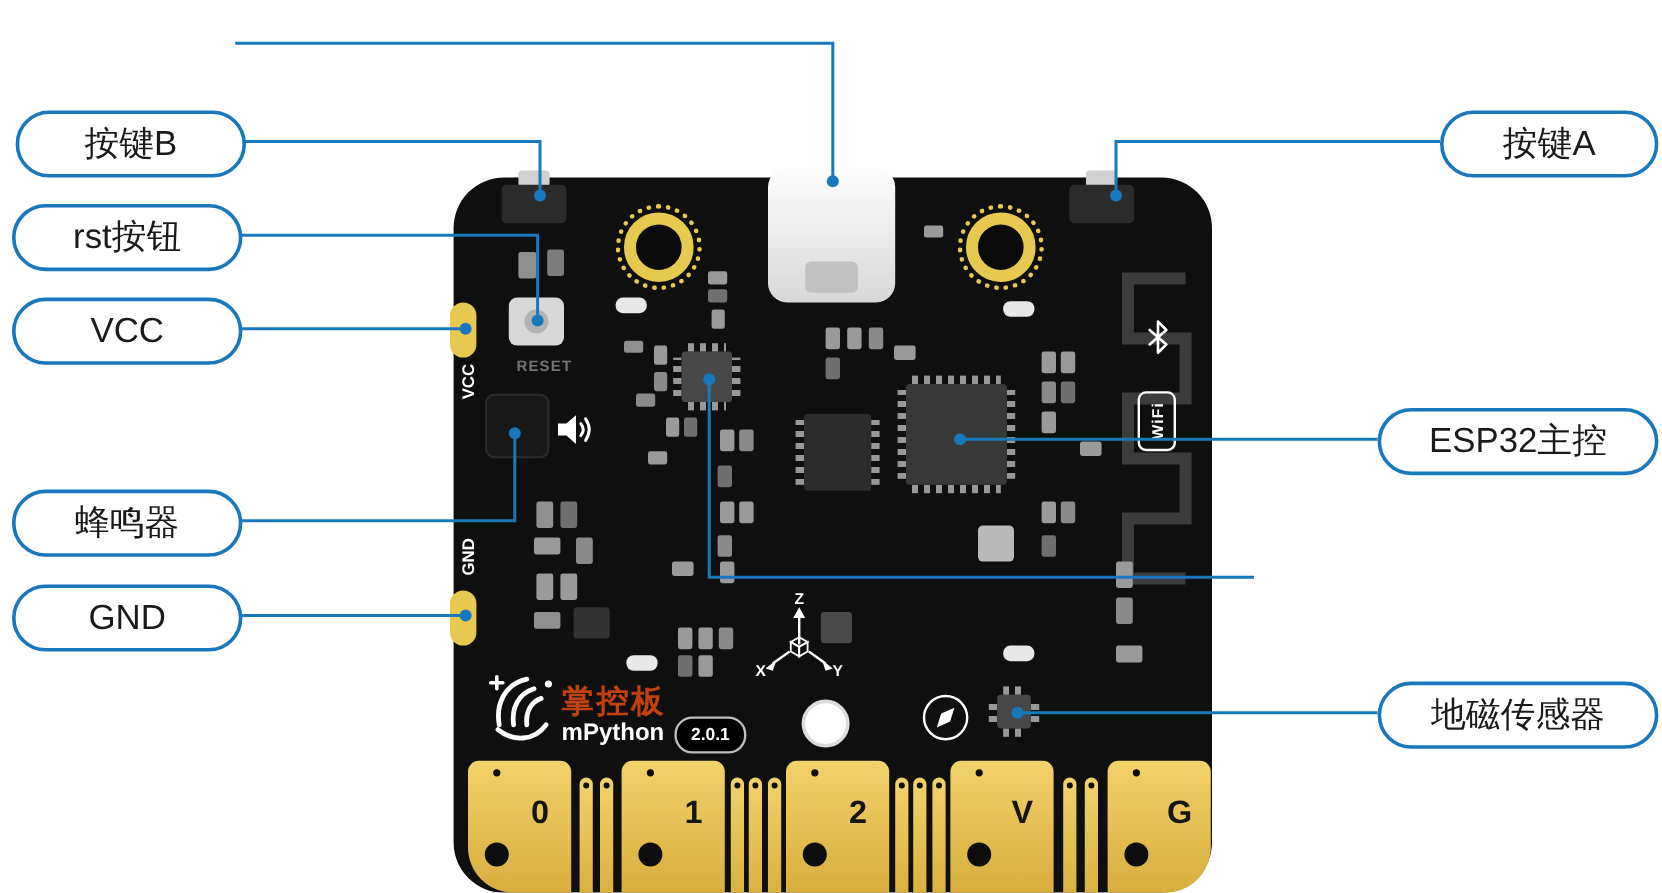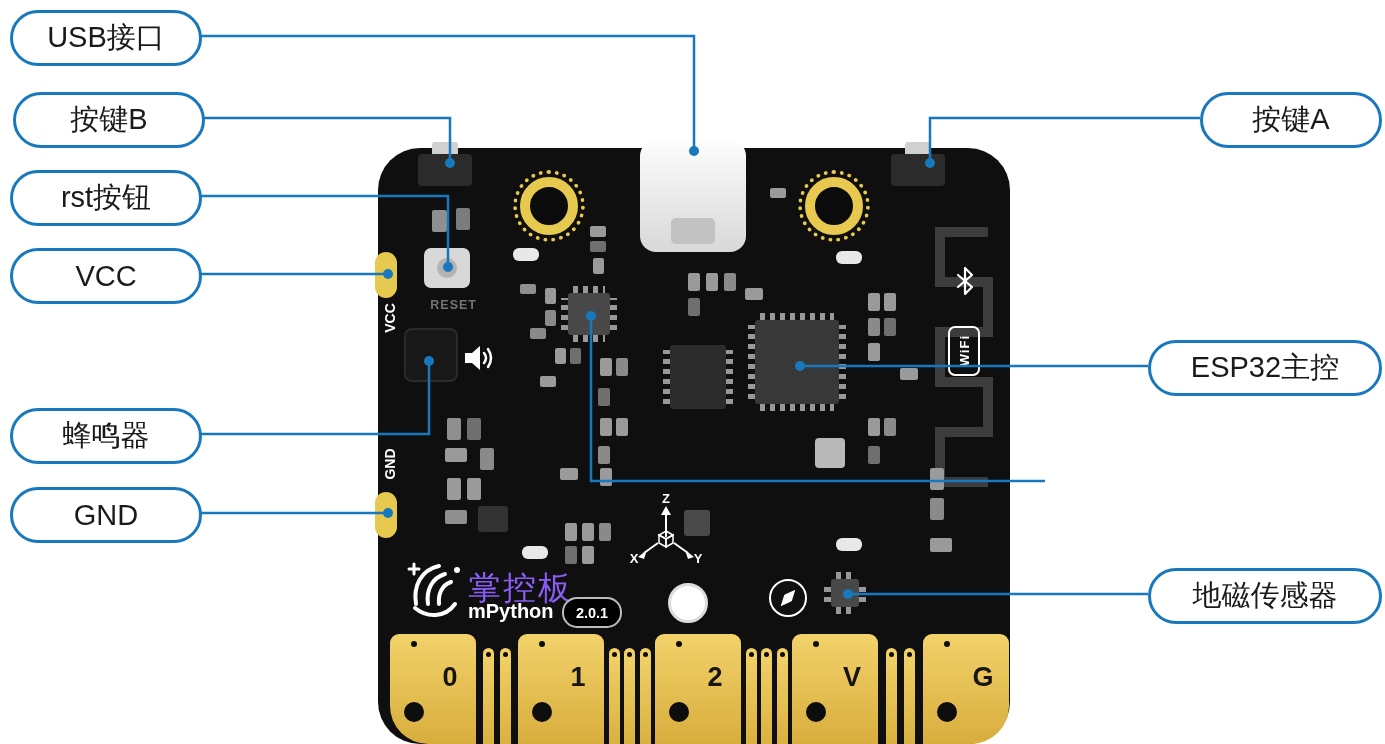--- a/index.html
+++ b/index.html
@@ -38,21 +38,21 @@
         font-size:12.5px;font-weight:bold;letter-spacing:1px;z-index:3;}
   .rail-pad{position:absolute;left:-3px;width:22px;height:46px;background:#e8c94f;border-radius:11px;z-index:2;}
   .rail-text{position:absolute;left:-10px;width:44px;height:16px;line-height:16px;text-align:center;
         color:#fff;font-size:14px;font-weight:bold;transform:rotate(-90deg);z-index:3;}
   .buzzer{position:absolute;left:26px;top:180px;width:54px;height:54px;background:#181818;
         border-radius:8px;box-shadow:inset 0 0 0 2px #2a2a2a;z-index:2;}
   .wifi-badge{position:absolute;left:570px;top:178px;width:28px;height:46px;border:2px solid #fff;
         border-radius:7px;display:flex;align-items:center;justify-content:center;z-index:3;}
   .wifi-badge span{writing-mode:vertical-rl;transform:rotate(180deg);color:#fff;
         font-size:13px;font-weight:bold;letter-spacing:1px;}
-  .brand-cn{position:absolute;left:90px;top:418px;color:#8b5cf6;font-size:33px;font-weight:normal;
+  .brand-cn{position:absolute;left:90px;top:418px;color:#c2410c;font-size:27px;font-weight:bold;
         letter-spacing:2px;z-index:3;}
   .brand-en{position:absolute;left:90px;top:452px;color:#fff;font-size:20px;font-weight:600;z-index:3;}
   .version{position:absolute;left:184px;top:449px;width:56px;height:27px;background:#000;
         border:2px solid #bdbdbd;border-radius:15px;display:flex;align-items:center;justify-content:center;
         color:#fff;font-size:14.5px;font-weight:bold;z-index:3;}
   .white-hole{position:absolute;left:290px;top:435px;width:34px;height:34px;border-radius:50%;
         background:#fff;border:3px solid #dcdcdc;z-index:2;}
   .compass{position:absolute;left:391px;top:431px;width:34px;height:34px;border-radius:50%;
         background:#101010;border:2.5px solid #fff;z-index:2;}
   .needle{position:absolute;left:12px;top:6px;width:10px;height:22px;background:#fff;
@@ -324,21 +324,20 @@
       <circle cx="388" cy="274" r="5"></circle>
       <circle cx="429" cy="361" r="5"></circle>
       <circle cx="388" cy="513" r="5"></circle>
       <circle cx="930" cy="163" r="5"></circle>
       <circle cx="800" cy="366" r="5"></circle>
       <circle cx="591" cy="316" r="5"></circle>
       <circle cx="848" cy="594" r="5"></circle>
     </g>
   </svg>
 
-  <div class="pill" style="left:10px;top:10px;width:186px">USB接口</div>
   <div class="pill" style="left:13px;top:92px;width:186px">按键B</div>
   <div class="pill" style="left:10px;top:170px;width:186px">rst按钮</div>
   <div class="pill" style="left:10px;top:248px;width:186px">VCC</div>
   <div class="pill" style="left:10px;top:408px;width:186px">蜂鸣器</div>
   <div class="pill" style="left:10px;top:487px;width:186px">GND</div>
   <div class="pill" style="left:1200px;top:92px;width:176px">按键A</div>
   <div class="pill" style="left:1148px;top:340px;width:228px">ESP32主控</div>
   <div class="pill" style="left:1148px;top:568px;width:228px">地磁传感器</div>
 </div>
 

